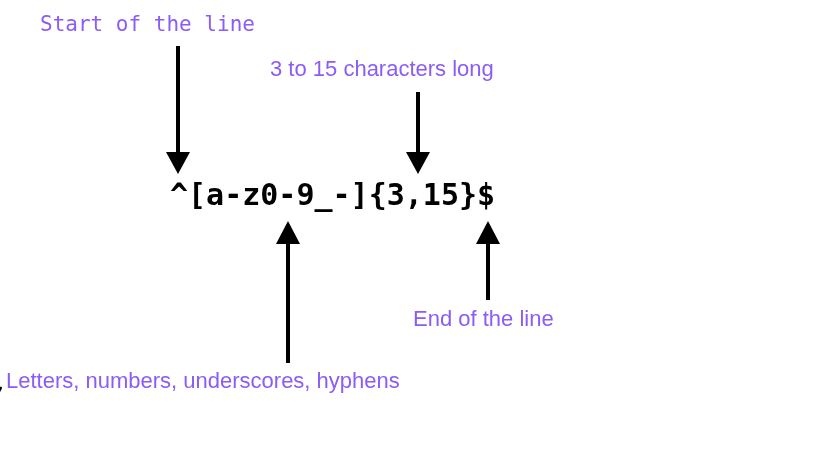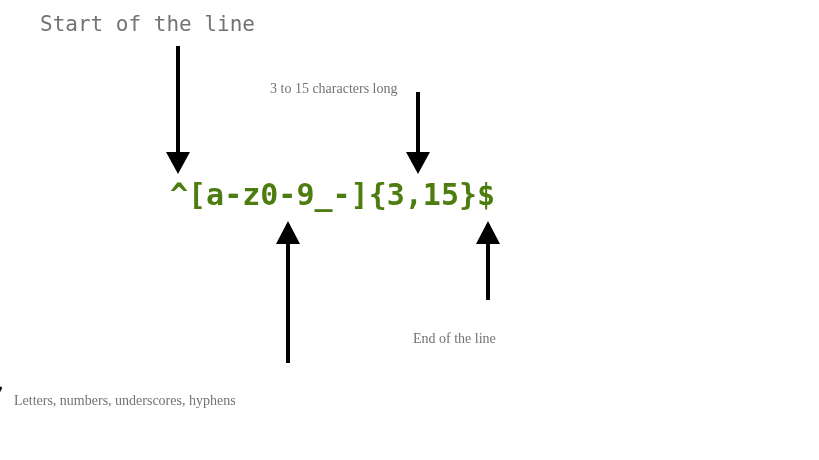--- a/index.html
+++ b/index.html
@@ -15,37 +15,36 @@
   }
   #canvas {
     position: relative;
     width: 819px;
     height: 460px;
     background: #ffffff;
   }
   .label {
     position: absolute;
     white-space: pre;
-    color: #737373;
+    color: #8b5cf6;
     line-height: 1;
   }
   .label-mono {
     font-family: "DejaVu Sans Mono", "Liberation Mono", monospace;
     font-size: 21px;
     letter-spacing: 0px;
   }
   .label-sans {
-    font-family: Liberation Serif, serif;
-    font-size: 14px;
-    margin-top: 24px;
+    font-family: Liberation Sans, sans-serif;
+    font-size: 22px;
   }
   .regex {
     position: absolute;
     white-space: pre;
-    color: #4d7c0f;
+    color: #000000;
     font-family: "DejaVu Sans Mono", "Liberation Mono", monospace;
     font-size: 30px;
     font-weight: bold;
     letter-spacing: 0px;
     line-height: 1;
   }
   .arrow-layer {
     position: absolute;
     left: 0;
     top: 0;
@@ -70,21 +69,21 @@
   <div class="edge-frag" style="left:-3px; top:370px;">,</div>
 
   <div class="label label-mono" style="left:40px; top:14px;">Start of the line</div>
 
   <div class="label label-sans" style="left:270px; top:58px;">3 to 15 characters long</div>
 
   <div class="regex" style="left:170px; top:180px;">^[a-z0-9_-]{3,15}$</div>
 
   <div class="label label-sans" style="left:413px; top:308px;text-align:right;">End of the line</div>
 
-  <div class="label label-sans" style="left:14px; top:370px;">Letters, numbers, underscores, hyphens</div>
+  <div class="label label-sans" style="left:6px; top:370px;">Letters, numbers, underscores, hyphens</div>
 
   <svg class="arrow-layer" viewBox="0 0 819 460">
 
     <g>
       <line x1="178" y1="46" x2="178" y2="158" stroke="#000000" stroke-width="4"></line>
       <polygon points="178,174 166,152 190,152" fill="#000000"></polygon>
     </g>
 
     <g>
       <line x1="418" y1="92" x2="418" y2="158" stroke="#000000" stroke-width="4"></line>

